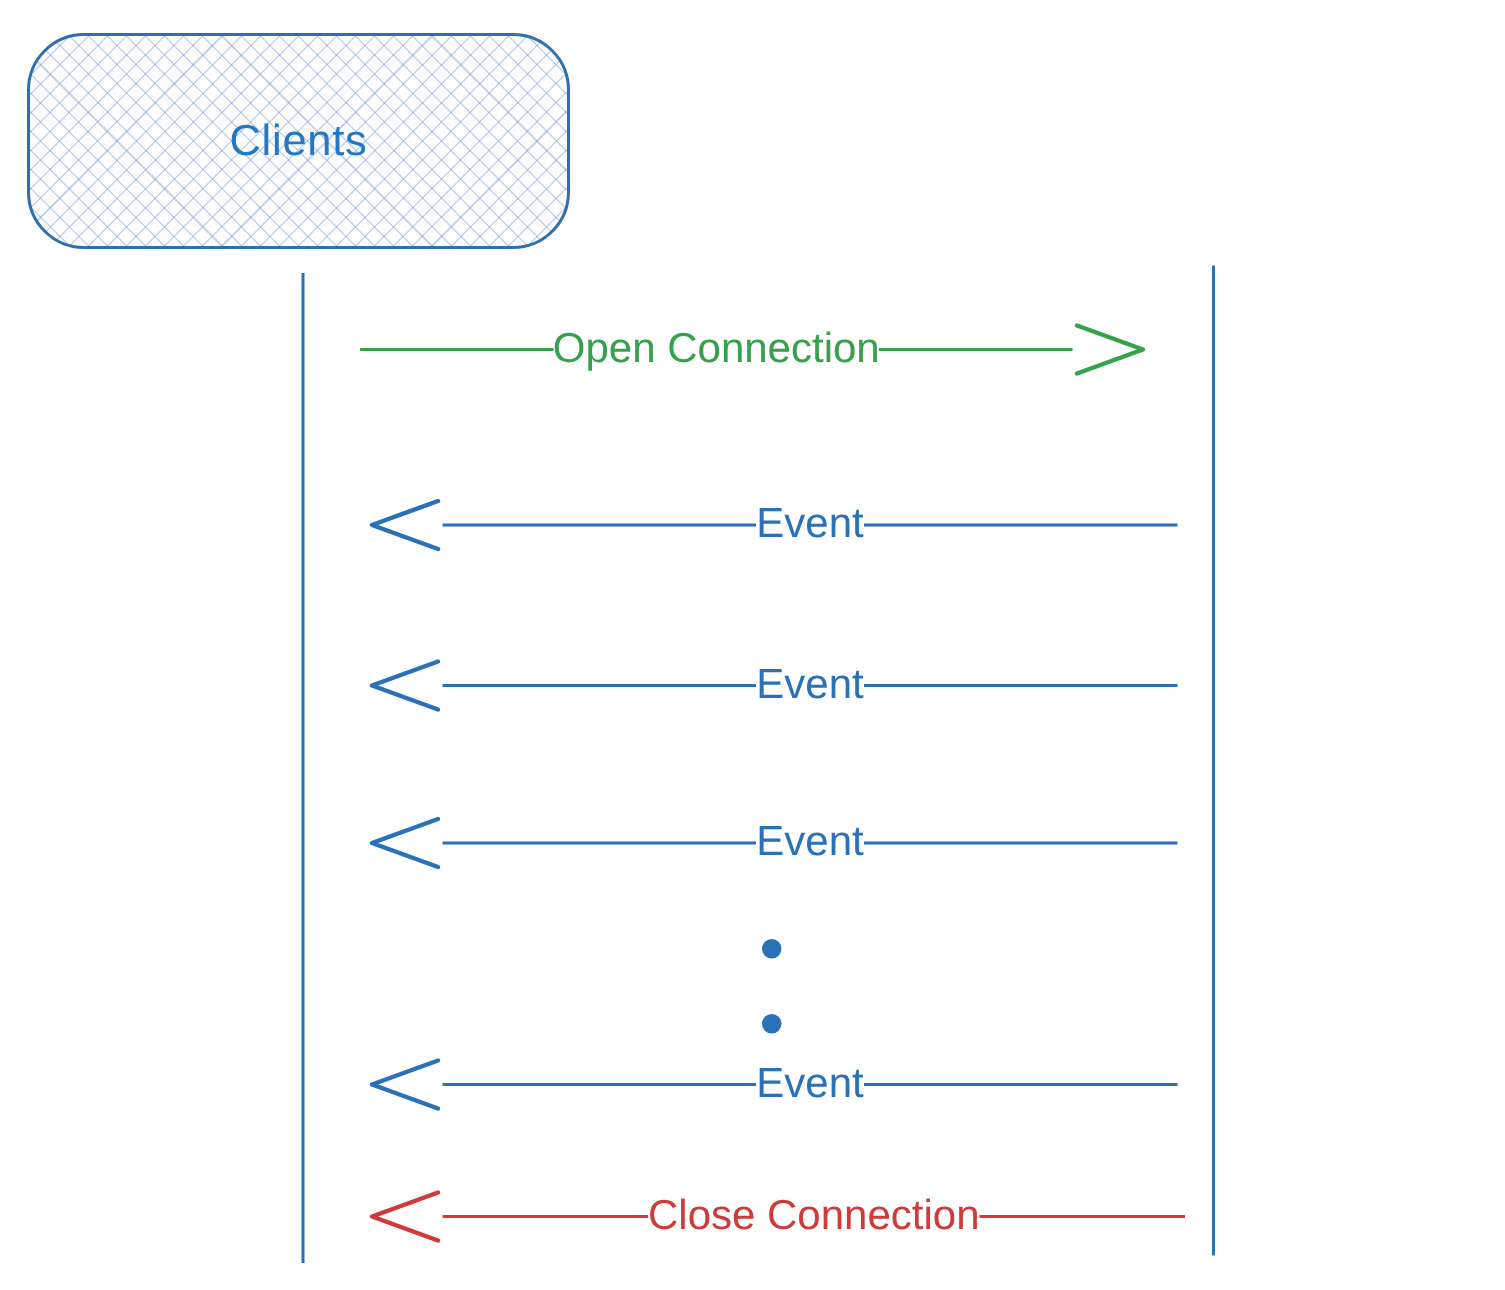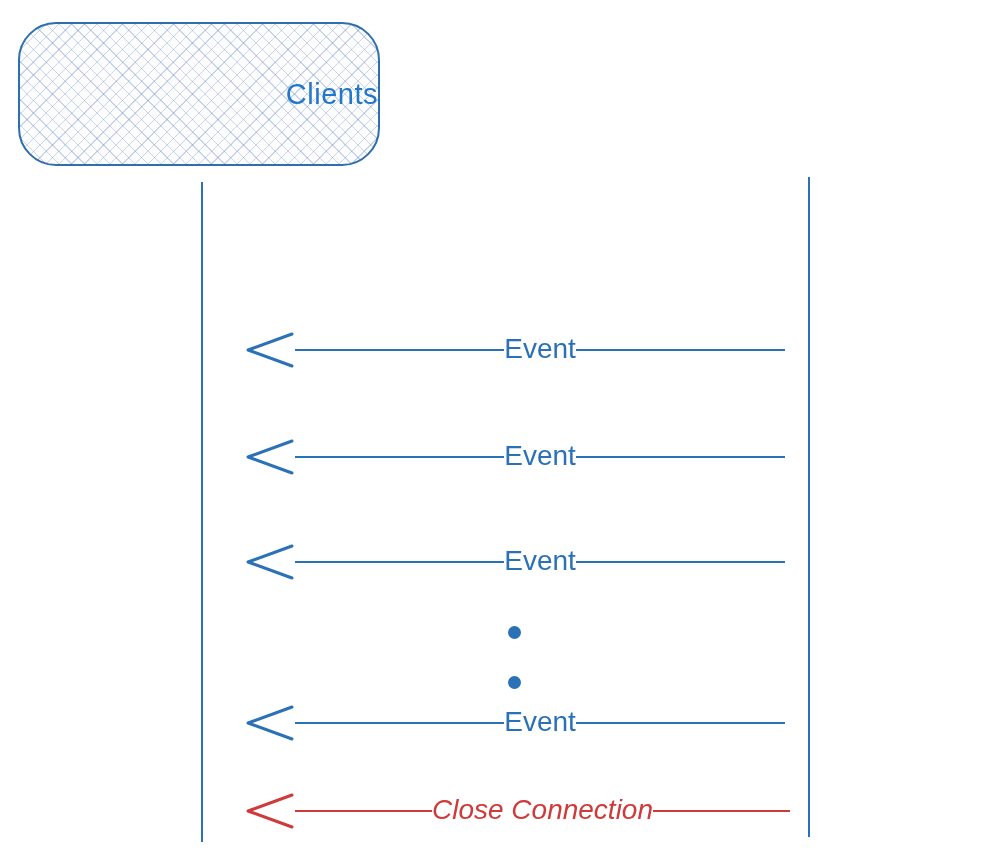--- a/index.html
+++ b/index.html
@@ -16,21 +16,21 @@
     overflow: hidden;
   }
 
   
   .actor-box {
     position: absolute;
     border: 2px solid #2e6fae;
     border-radius: 38px;
     display: flex;
     align-items: center;
-    justify-content: flex-end;
+    justify-content: center;
     box-sizing: border-box;
     background-color: #fdfdfe;
   }
   .actor-box .actor-label {
     font-size: 29px;
     letter-spacing: 0.5px;
     color: #2277c8;
   }
   #box-clients {
     left: 18px; top: 22px; width: 362px; height: 144px;
@@ -85,21 +85,21 @@
     stroke-width: 3;
     stroke-linecap: round;
     stroke-linejoin: round;
   }
 
   #msg-open  { left: 240px; top: 213px; width: 525px; }
   #msg-ev1   { left: 245px; top: 330px; width: 540px; }
   #msg-ev2   { left: 245px; top: 437px; width: 540px; }
   #msg-ev3   { left: 245px; top: 542px; width: 540px; }
   #msg-ev4   { left: 245px; top: 703px; width: 540px; }
-  #msg-close { left: 245px; top: 791px; width: 545px; font-style: italic; }
+  #msg-close { left: 245px; top: 791px; width: 545px; }
 
   
   .dot {
     position: absolute;
     width: 13px;
     height: 13px;
     border-radius: 50%;
     background-color: #1f6cb5;
   }
   #dot-1 { left: 508px; top: 626px; }
@@ -110,20 +110,28 @@
 
 <div id="canvas">
 
   <div class="actor-box" id="box-clients">
     <span class="actor-label" style="color: rgb(34, 119, 200);">Clients</span>
   </div>
 
   <div class="lifeline" id="lifeline-clients" style="background-color: rgb(42, 113, 184);"></div>
   <div class="lifeline" id="lifeline-server" style="background-color: rgb(42, 113, 184);"></div>
 
+  <div class="msg" id="msg-open">
+    <div class="line" style="background-color: rgb(54, 161, 75);"></div>
+    <span class="msg-label" style="color: rgb(54, 161, 75);">Open Connection</span>
+    <div class="line" style="background-color: rgb(54, 161, 75);"></div>
+    <svg class="head" viewBox="0 0 50 40">
+      <polyline points="3,4 47,20 3,36" style="stroke: rgb(54, 161, 75);"></polyline>
+    </svg>
+  </div>
 
   <div class="msg" id="msg-ev1">
     <svg class="head" viewBox="0 0 50 40">
       <polyline points="47,4 3,20 47,36" style="stroke: rgb(42, 113, 184);"></polyline>
     </svg>
     <div class="line" style="background-color: rgb(42, 113, 184);"></div>
     <span class="msg-label" style="color: rgb(42, 113, 184);">Event</span>
     <div class="line" style="background-color: rgb(42, 113, 184);"></div>
   </div>
 

